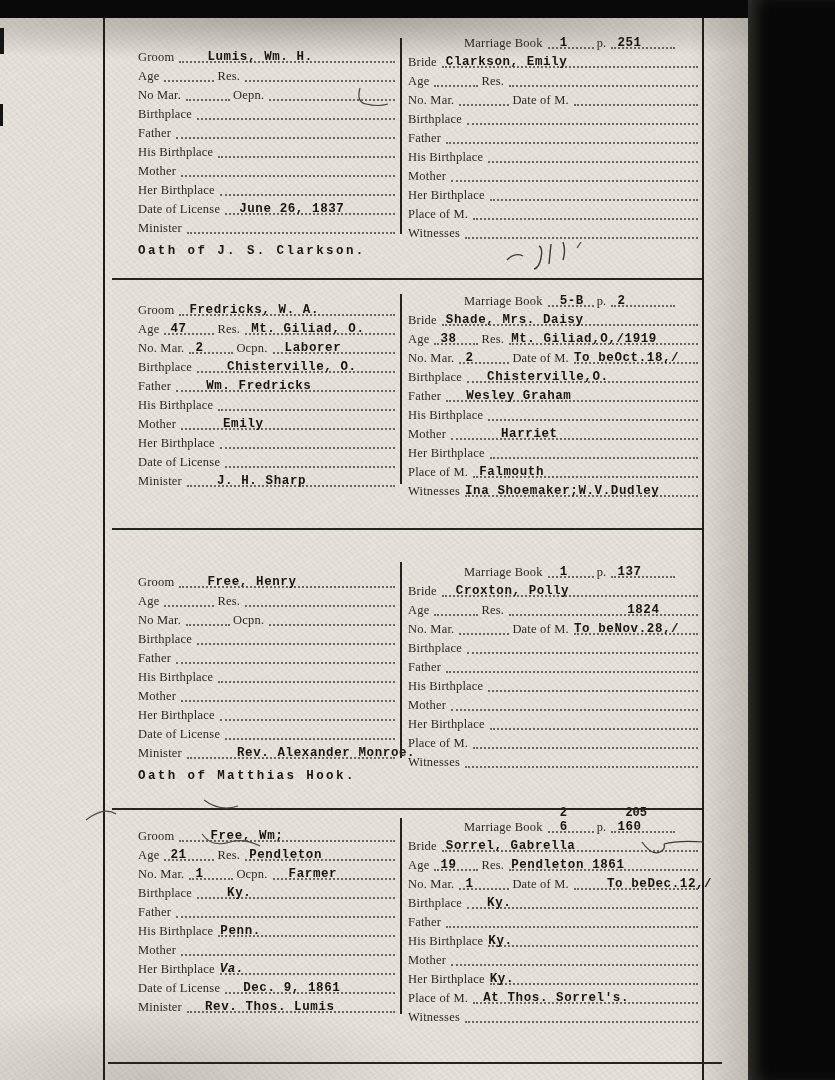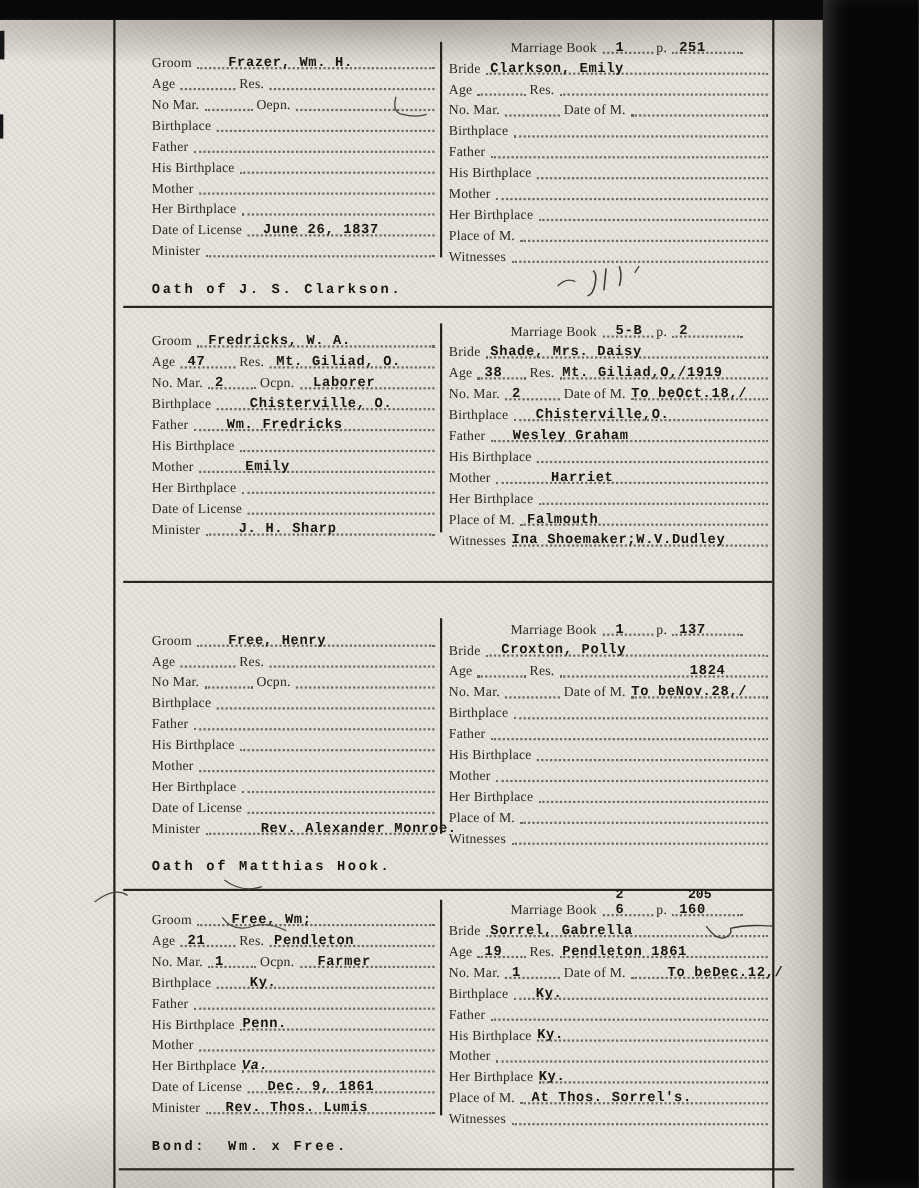--- a/index.html
+++ b/index.html
@@ -30,39 +30,39 @@
   .frow{display:flex;align-items:flex-end;height:19px;}
   .flbl{font:12.5px "Liberation Serif", serif;color:#2b2822;white-space:nowrap;letter-spacing:.2px;}
   .ffill{flex:1 1 auto;position:relative;height:12px;margin:0 3px 2px 5px;
          border-bottom:2px dotted rgba(72,68,60,.78);}
   .ffill.fx{flex:0 0 auto;}
   .fval{position:absolute;left:6px;bottom:-3px;
         font-family:"Liberation Mono", monospace;font-size:12.5px;font-weight:700;
         letter-spacing:.6px;color:#18160f;white-space:nowrap;}
   .sup{position:absolute;top:-13px;left:6px;
        font-family:"Liberation Mono", monospace;font-size:12px;font-weight:700;color:#18160f;}
-  .note{margin-top:20px;font-family:"Liberation Mono", monospace;font-size:12.5px;font-weight:700;
+  .note{margin-top:8px;font-family:"Liberation Mono", monospace;font-size:12.5px;font-weight:700;
         letter-spacing:2.4px;color:#18160f;white-space:pre;}
   .bkhdr{display:flex;align-items:flex-end;height:17px;margin-left:56px;width:236px;position:relative;}
   .mark{position:absolute;pointer-events:none;}
 </style>
 </head>
 <body>
 
 <div class="scan">
   <div class="paper">
     <div class="vborder" style="left:103px"></div>
     <div class="vborder" style="left:702px"></div>
     <div id="records">
         <div class="record" style="top: 12px;">
           <div class="gcol" style="top: 16px;">
             <div class="frow">
               <span class="flbl">Groom</span>
               <span class="ffill">
-                <span class="fval" style="left: 28px;">Frazer, Wm. H.</span>
+                <span class="fval" style="left: 28px;">Lumis, Wm. H.</span>
               </span>
             </div>
             <div class="frow">
               <span class="flbl">Age</span>
               <span class="ffill fx" style="flex: 0 0 50px;">
                 <span class="fval"></span>
               </span>
               <span class="flbl">Res.</span>
               <span class="ffill">
                 <span class="fval"></span>
@@ -574,21 +574,20 @@
               <span class="ffill">
                 <span class="fval" style="left: 18px;">Dec. 9, 1861</span>
               </span>
             </div>
             <div class="frow">
               <span class="flbl">Minister</span>
               <span class="ffill">
                 <span class="fval" style="left: 18px;">Rev. Thos. Lumis</span>
               </span>
             </div>
-            <div class="note">Bond:  Wm. x Free.</div>
           </div>
           <div class="divider" style="height: 196px;"></div>
           <div class="bcol" style="top: 8px;">
             <div class="bkhdr">
               <span class="flbl">Marriage Book</span>
               <span class="ffill fx" style="flex: 0 0 46px;">
                 <span class="fval" style="left: 12px;">6</span>
                 <span class="sup" style="left: 12px;">2</span>
               </span>
               <span class="flbl">p.</span>

